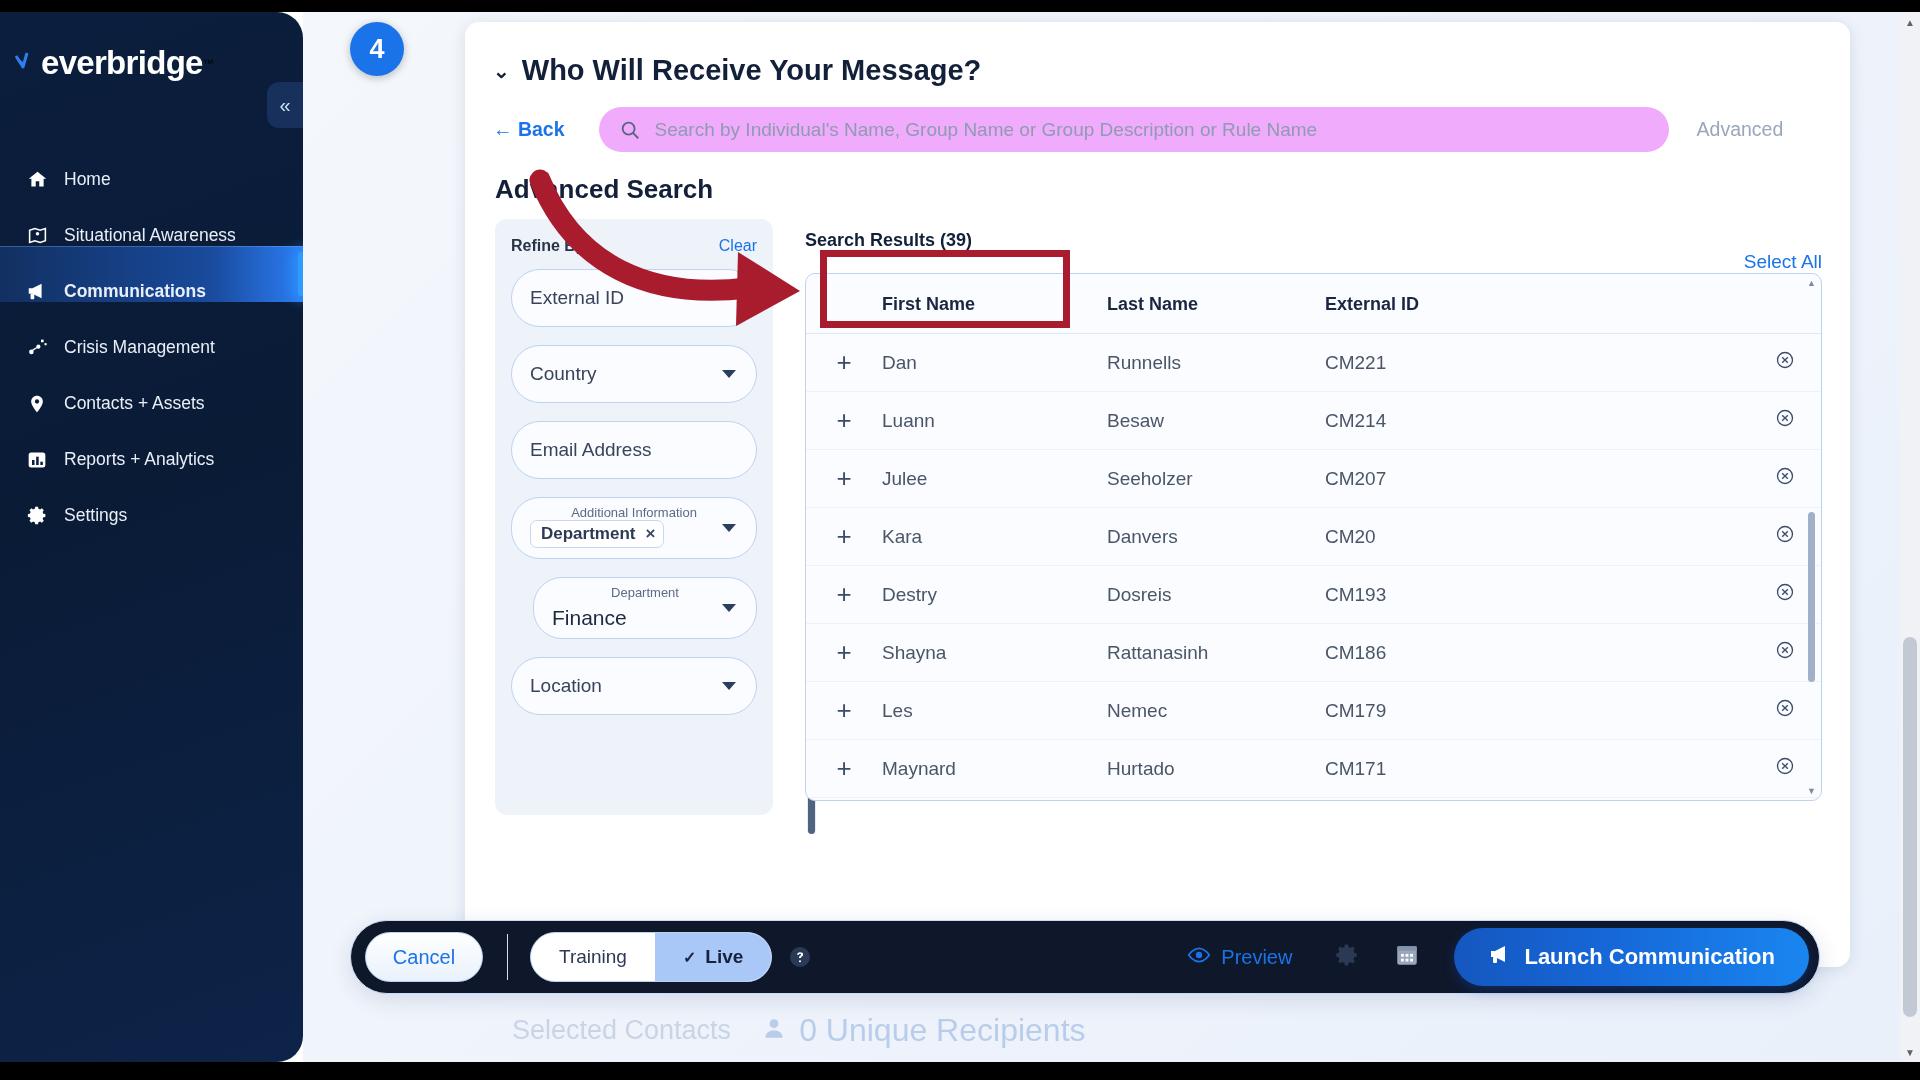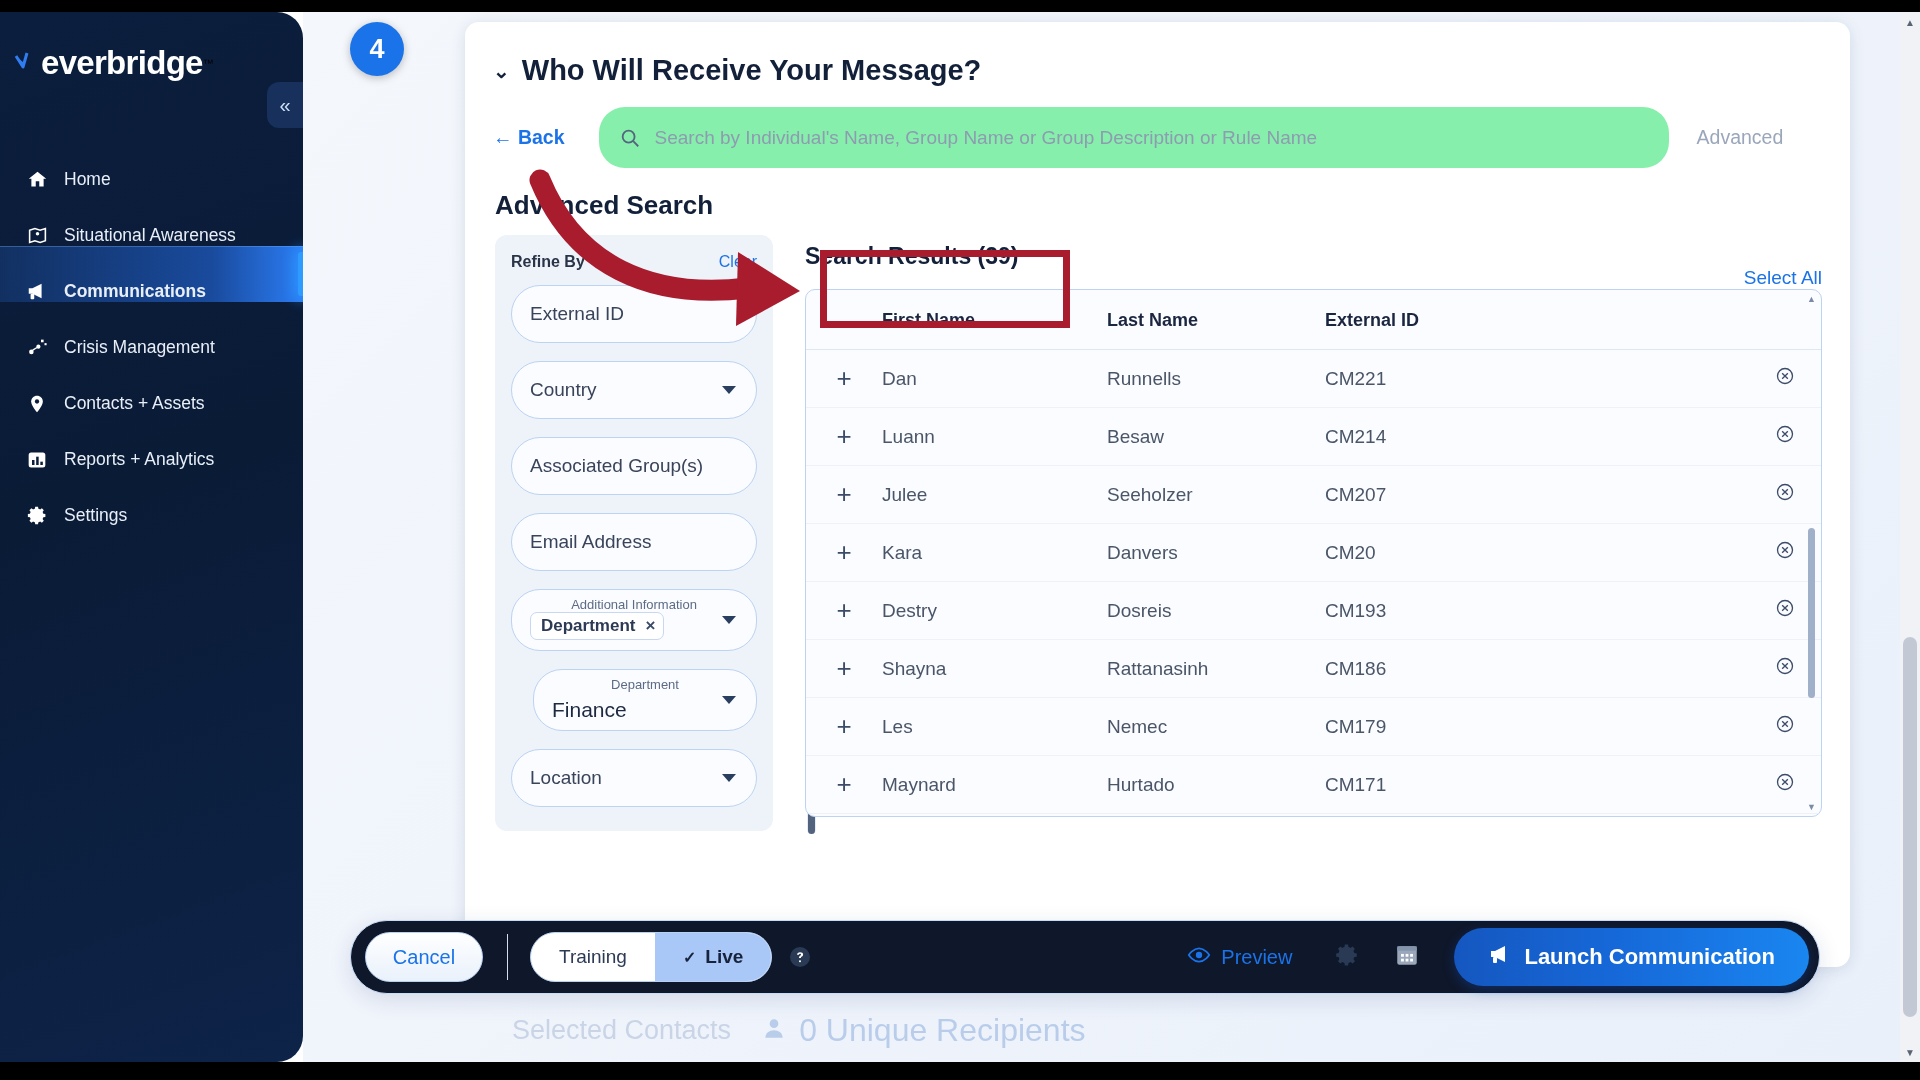--- a/index.html
+++ b/index.html
@@ -105,22 +105,22 @@
   .chev-down { font-size: 20px; margin-right: 12px; color:#13203a; font-weight:700; }
 
   .search-row {
     display:flex; align-items:center;
     padding: 20px 0 0 28px;
   }
   .back-link { color:#1a73e8; font-size:19.5px; font-weight:600; cursor:pointer; white-space:nowrap;}
   .search-box {
     margin-left: 34px;
     flex: 0 0 1070px;
-    height: 61px;
-    background:#86efac;
+    height: 45px;
+    background:#f0abfc;
     border-radius: 26px;
     display:flex; align-items:center;
     padding: 0 20px;
   }
   .search-box .mag { margin-right:14px; display:flex; }
   .search-input {
     border:none; background:transparent; outline:none;
     font-family:"Liberation Sans", sans-serif;
     font-size: 19px; color:#4b5667; width:100%;
   }
@@ -180,21 +180,21 @@
     font-size:17px; color:#2c3a55; font-weight:600;
     margin-bottom: 2px;
   }
   .chip .x { font-size:17px; color:#3a4a66; cursor:pointer; }
   .field .value { font-size:21px; color:#1d2940; }
   .field.small-inner { margin-left: 22px; width: calc(100% - 22px); }
 
   
   .results-col { flex: 1; padding-left: 32px; padding-right: 28px; position:relative; }
   .results-head { display:flex; align-items:center; justify-content:space-between; height:42px; }
-  .results-title { font-size:23px; font-weight:700; color:#13203a; }
+  .results-title { font-size:18px; font-weight:700; color:#13203a; }
   .select-all { font-size:19px; color:#1a73e8; cursor:pointer;margin-top:44px; }
 
   .results-box {
     margin-top: 12px;
     border: 1px solid #bcd3f2;
     border-radius: 10px;
     background:#fbfcff;
     height: 528px;
     position: relative;
     overflow: hidden;
@@ -471,23 +471,20 @@
 
         <div class="field">
           <span>External ID</span>
         </div>
 
         <div class="field">
           <span>Country</span>
           <span class="caret"></span>
         </div>
 
-        <div class="field">
-          <span>Associated Group(s)</span>
-        </div>
 
         <div class="field">
           <span>Email Address</span>
         </div>
 
         <div class="field with-legend tall">
           <span class="legend">Additional Information</span>
           <span class="chip">
             <span>Department</span>
             <span class="x">×</span>

